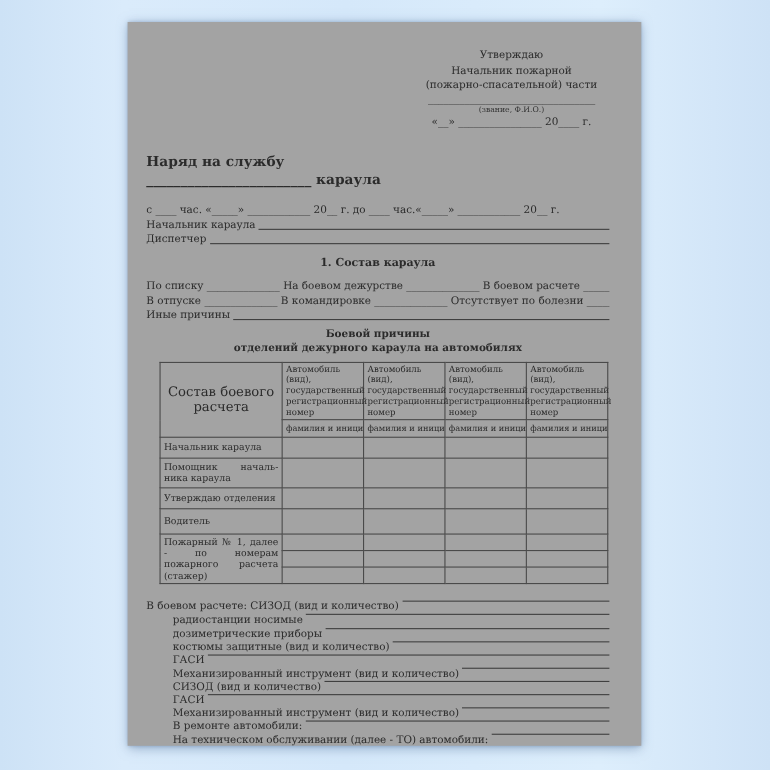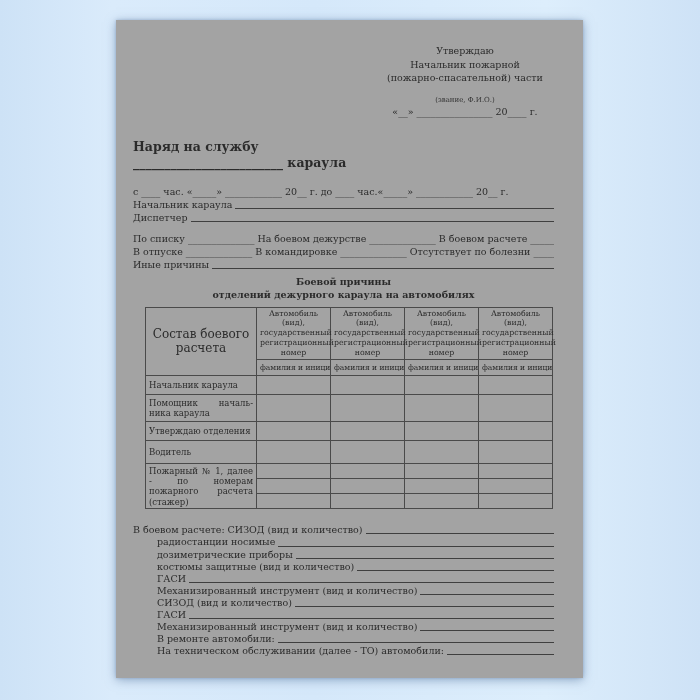--- a/index.html
+++ b/index.html
@@ -29,30 +29,30 @@
   .fill{flex:1 1 auto;border-bottom:1px solid #3f3f3f;margin:0 0 2px 3px;min-width:10px;}
   .lbl{white-space:nowrap;}
   
   .h1{margin-top:9px;text-align:center;font-weight:bold;font-size:10px;line-height:13px;}
   .roster{margin-top:8px;}
   .h2{margin-top:4px;text-align:center;font-weight:bold;font-size:9.5px;line-height:13px;}
   
   table.crew{border-collapse:collapse;width:408px;margin:6px 0 0 12px;table-layout:fixed;}
   table.crew td{border:1px solid #4a4a4a;padding:1px 3px;vertical-align:middle;}
   td.c0{width:104px;}
-  td.veh{font-size:7.8px;line-height:1.28;text-align:center;}
+  td.veh{font-size:7.8px;line-height:1.28;text-align:left;}
   td.sub{font-size:7.5px;line-height:1.1;text-align:center;white-space:nowrap;overflow:hidden;height:13px;}
   td.hdr0{font-size:12px;text-align:center;line-height:1.2;}
   td.rl{font-size:8.5px;line-height:1.2;text-align:justify;}
   tr.h-top{height:40px;}
   tr.r1{height:19px;} tr.r2{height:27px;} tr.r3{height:19px;} tr.r4{height:23px;}
   tr.r5{height:15px;}
   
   .equip{margin-top:15px;}
-  .eq{display:flex;align-items:flex-end;line-height:12.1px;}
+  .eq{display:flex;align-items:flex-start;line-height:12.1px;}
   .eq .ind{padding-left:24px;}
 </style>
 </head>
 <body>
 
 <div class="page">
   <div class="content">
 
     <div class="approve">
       <div>Утверждаю</div>
@@ -72,20 +72,21 @@
 
     <div class="fline">
       <span class="lbl">Начальник караула</span>
       <span class="fill"></span>
     </div>
     <div class="fline">
       <span class="lbl">Диспетчер</span>
       <span class="fill"></span>
     </div>
 
+    <div class="h1">1. Состав караула</div>
 
     <div class="pline roster">По списку ______________ На боевом дежурстве ______________ В боевом расчете ____________</div>
     <div class="pline">В отпуске ______________ В командировке ______________ Отсутствует по болезни ____________</div>
     <div class="fline">
       <span class="lbl">Иные причины</span>
       <span class="fill"></span>
     </div>
 
     <div class="h2">
       <div>Боевой причины</div>

